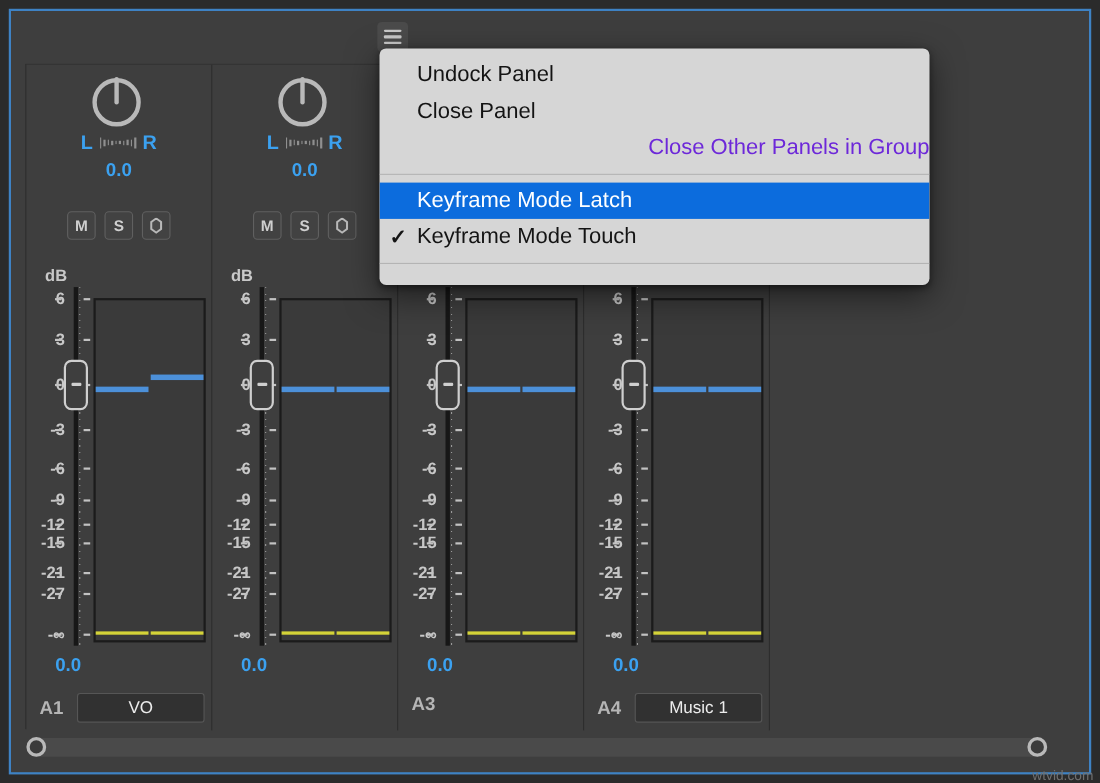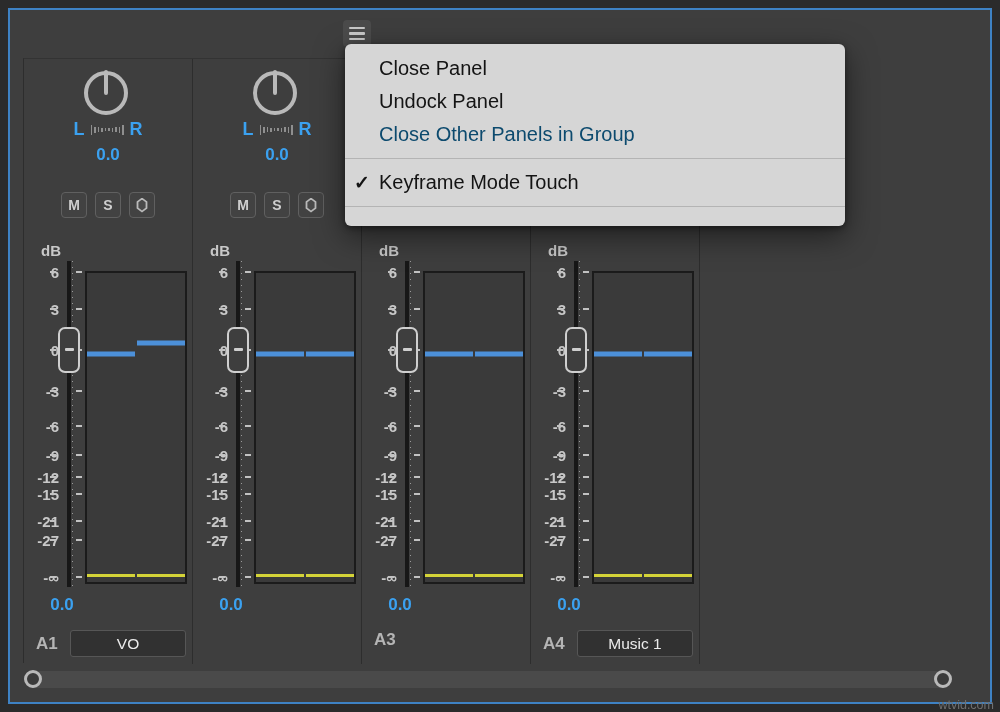--- a/index.html
+++ b/index.html
@@ -89,21 +89,21 @@
   .scroll-knob.kl{left:24px; top:670px;}
   .scroll-knob.kr{left:934px; top:670px;}
 
   
   .menu{position:absolute; left:345px; top:44px; width:500px; background:#d6d6d6;
     border-radius:6px; box-shadow:0 10px 30px rgba(0,0,0,.5), 0 2px 6px rgba(0,0,0,.4);
     padding:8px 0 12px 0; overflow:hidden; z-index:20;}
   .menu-item{position:relative; height:33px; display:flex; align-items:center;
     padding-left:34px; font-size:20px; color:#141414; cursor:pointer;}
   .menu-item.highlighted{background:var(--menu-hl); color:#ffffff;}
-  .menu-item.disabled{color:#0c4a6e; cursor:default;}
+  .menu-item.disabled{color:#6d28d9; cursor:default;justify-content:flex-end;}
   .mi-check{position:absolute; left:9px; font-size:19px; font-weight:700;}
   .mi-arrow{position:absolute; right:18px; font-size:15px;}
   .menu-sep{height:1px; background:#b4b4b4; margin:7px 0;}
 
   .watermark{position:absolute; right:6px; bottom:0; color:#707070; font-size:12.5px; z-index:30;}
 </style>
 </head>
 <body>
 
 <div class="stage">
@@ -458,34 +458,39 @@
   </div>
     </div>
 
   <div class="scroll-track"></div>
   <div class="scroll-knob kl"></div>
   <div class="scroll-knob kr"></div>
 
   <div class="menu" id="menu">
       <div class="menu-item">
 
+    <span class="mi-label">Undock Panel</span>
+
+  </div>
+      <div class="menu-item">
+
     <span class="mi-label">Close Panel</span>
 
   </div>
-      <div class="menu-item">
-
-    <span class="mi-label">Undock Panel</span>
-
-  </div>
       <div class="menu-item disabled">
 
     <span class="mi-label">Close Other Panels in Group</span>
 
   </div>
       <div class="menu-sep"></div>
+      <div class="menu-item highlighted">
+
+    <span class="mi-label">Keyframe Mode Latch</span>
+
+  </div>
       <div class="menu-item">
     <span class="mi-check" style="visibility: visible;">✓</span>
     <span class="mi-label">Keyframe Mode Touch</span>
 
   </div>
       <div class="menu-sep"></div>
     </div>
 
   <div class="watermark">wtvid.com</div>
 </div>

